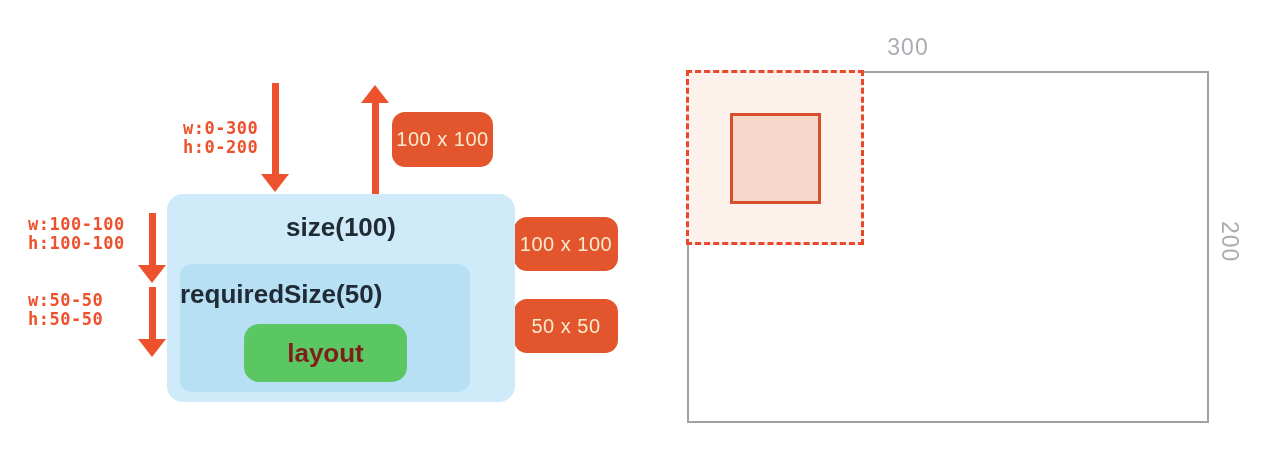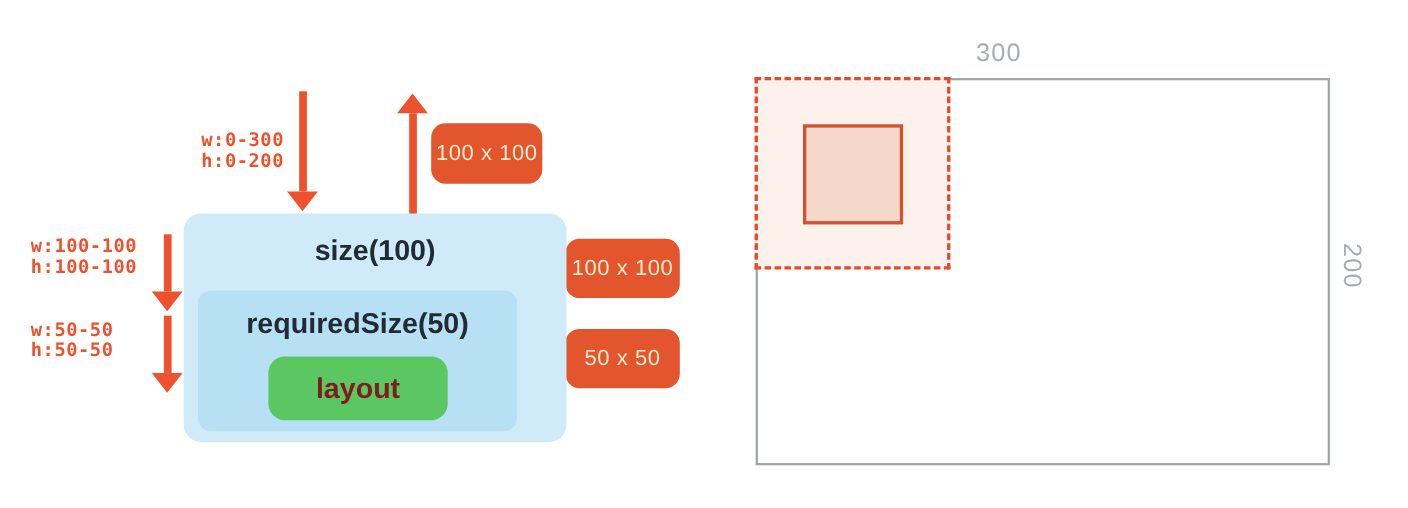--- a/index.html
+++ b/index.html
@@ -33,21 +33,21 @@
   .outer-box-label{
     position:absolute;left:0;top:18px;width:100%;
     text-align:center;font-size:26px;font-weight:bold;color:var(--dark);
   }
   .inner-box{
     position:absolute;left:13px;top:70px;width:290px;height:128px;
     background:var(--inner-blue);border-radius:12px;
   }
   .inner-box-label{
     position:absolute;left:0;top:15px;width:100%;
-    text-align:center;font-size:26px;font-weight:bold;color:var(--dark);
+    text-align:left;font-size:26px;font-weight:bold;color:var(--dark);
   }
   .layout-node{
     position:absolute;left:64px;top:60px;width:163px;height:58px;
     background:var(--green);border-radius:15px;
     display:flex;align-items:center;justify-content:center;
     color:#7f1d1d;font-size:26px;font-weight:bold;
   }
   .constraint-label{
     position:absolute;
     font-family:"DejaVu Sans Mono", monospace;

